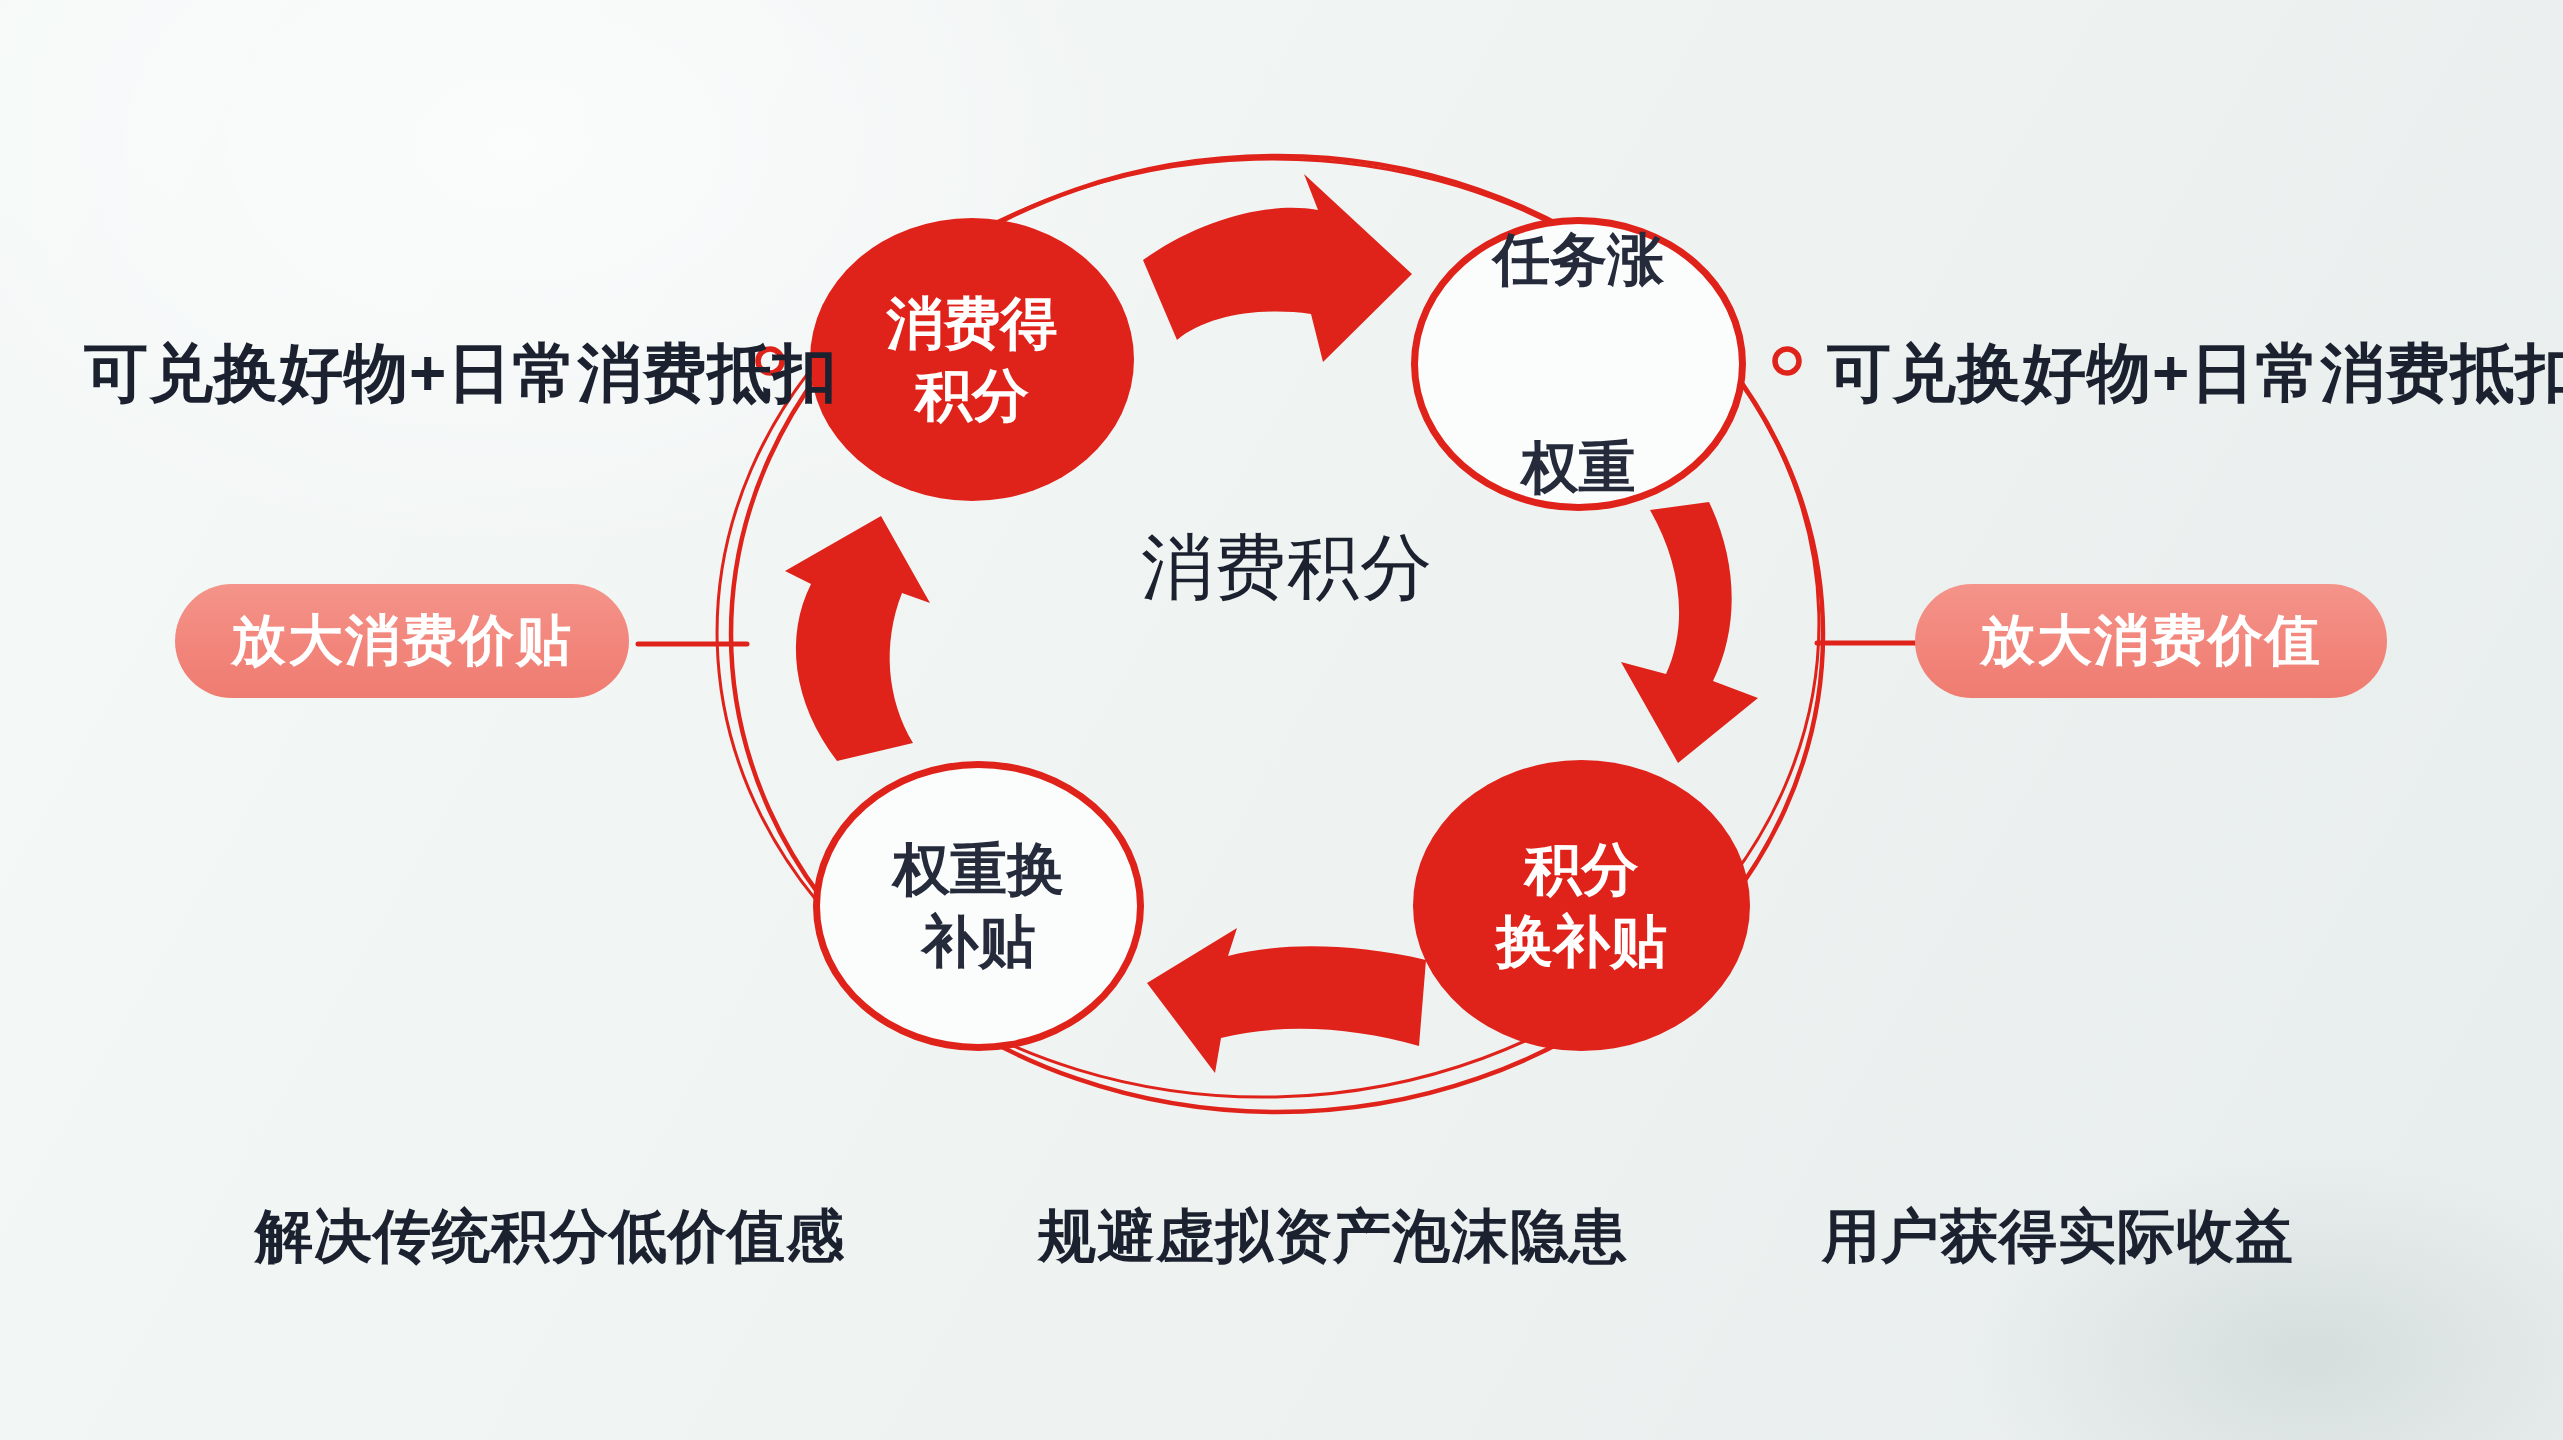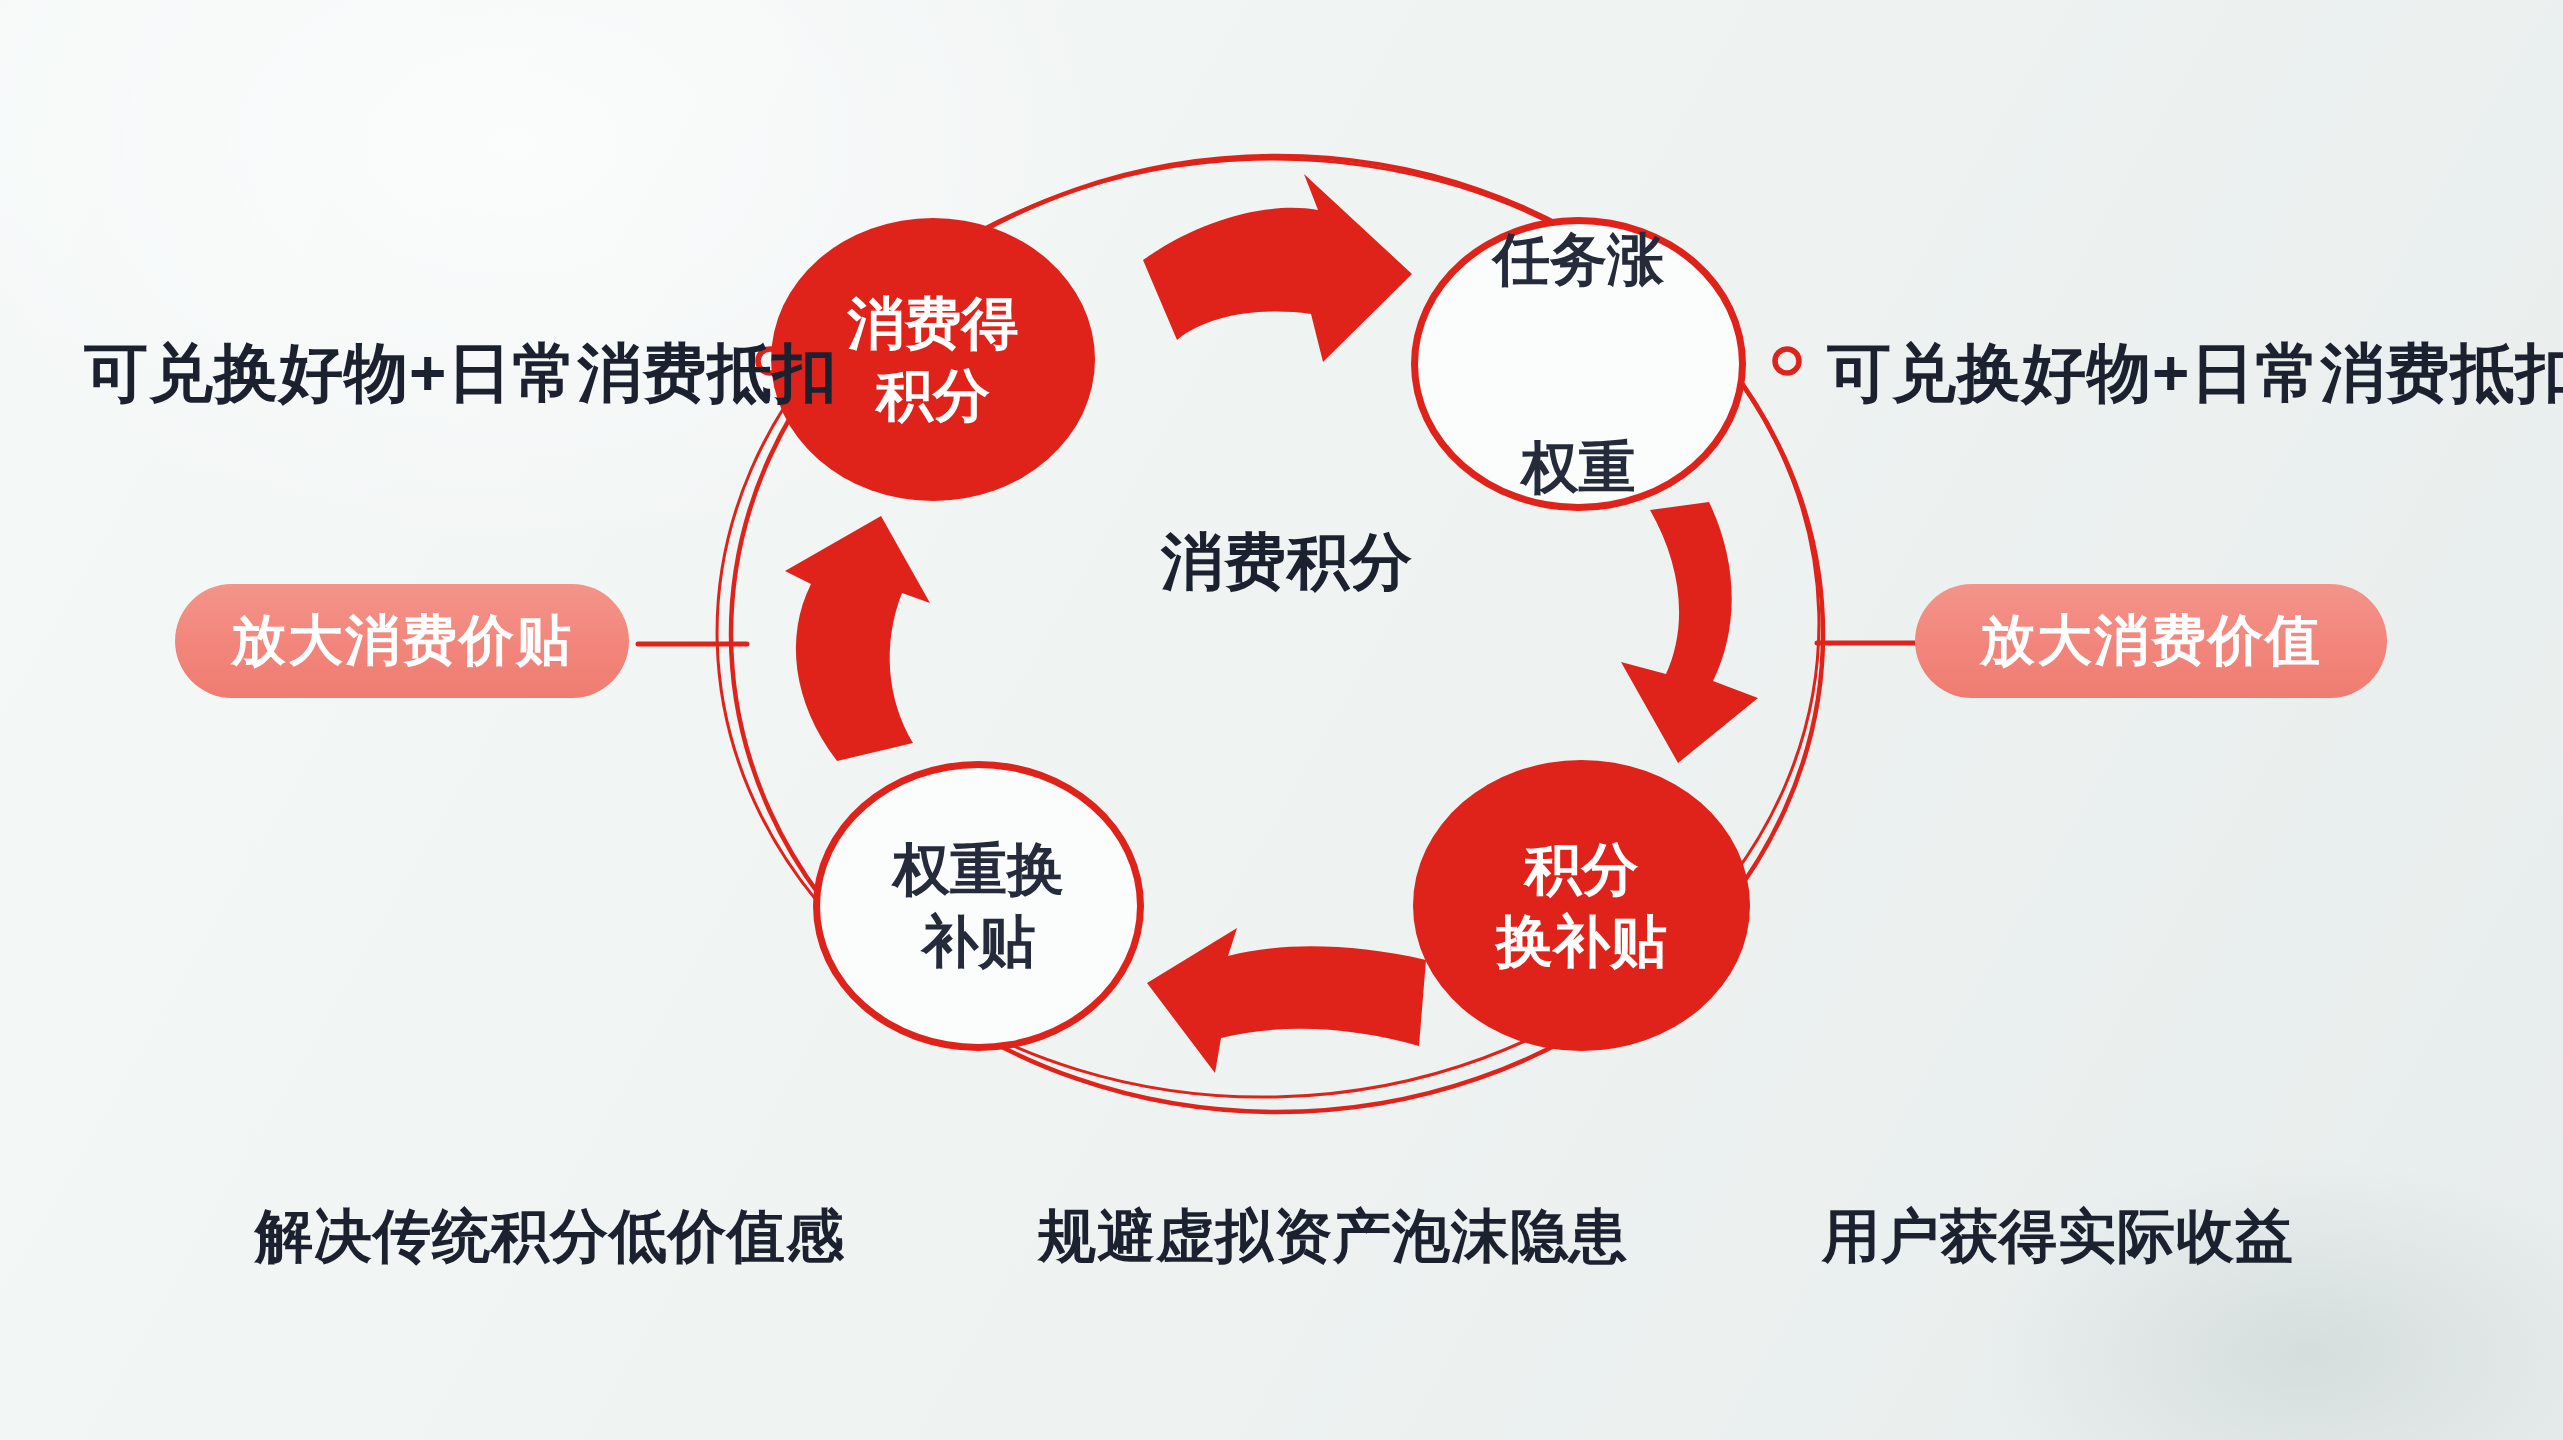--- a/index.html
+++ b/index.html
@@ -30,28 +30,28 @@
   .ring{fill:none;stroke:var(--red);stroke-width:5.5;}
 
   .node{
     position:absolute;border-radius:50%;
     display:flex;flex-direction:column;align-items:center;justify-content:center;
     text-align:center;font-weight:700;font-size:57px;line-height:1.26;white-space:nowrap;
   }
   .node.filled{background:var(--red);color:var(--white);}
   .node.open{background:#fbfdfc;border:7px solid var(--red);color:var(--node-text-dark);}
 
-  .node-top-left{left:771px;top:218px;width:324px;height:283px;}
+  .node-top-left{left:810px;top:218px;width:324px;height:283px;}
   .node-top-right{left:1411px;top:217px;width:335px;height:294px;justify-content:space-between;}
   .node-bottom-right{left:1413px;top:760px;width:337px;height:291px;}
   .node-bottom-left{left:813px;top:761px;width:331px;height:290px;}
 
   .center-title{
     position:absolute;left:1017px;top:524px;width:540px;
-    text-align:center;font-weight:700;font-size:62px;line-height:1.22;
+    text-align:center;font-weight:400;font-size:72px;line-height:1.22;
     color:var(--dark-text);letter-spacing:1px;white-space:nowrap;
   }
 
   .side-note{
     position:absolute;font-weight:700;font-size:64px;color:var(--dark-text);
     white-space:nowrap;letter-spacing:1px;
   }
   .side-note.left{left:84px;top:330px;}
   .side-note.right{left:1827px;top:330px;}
 

